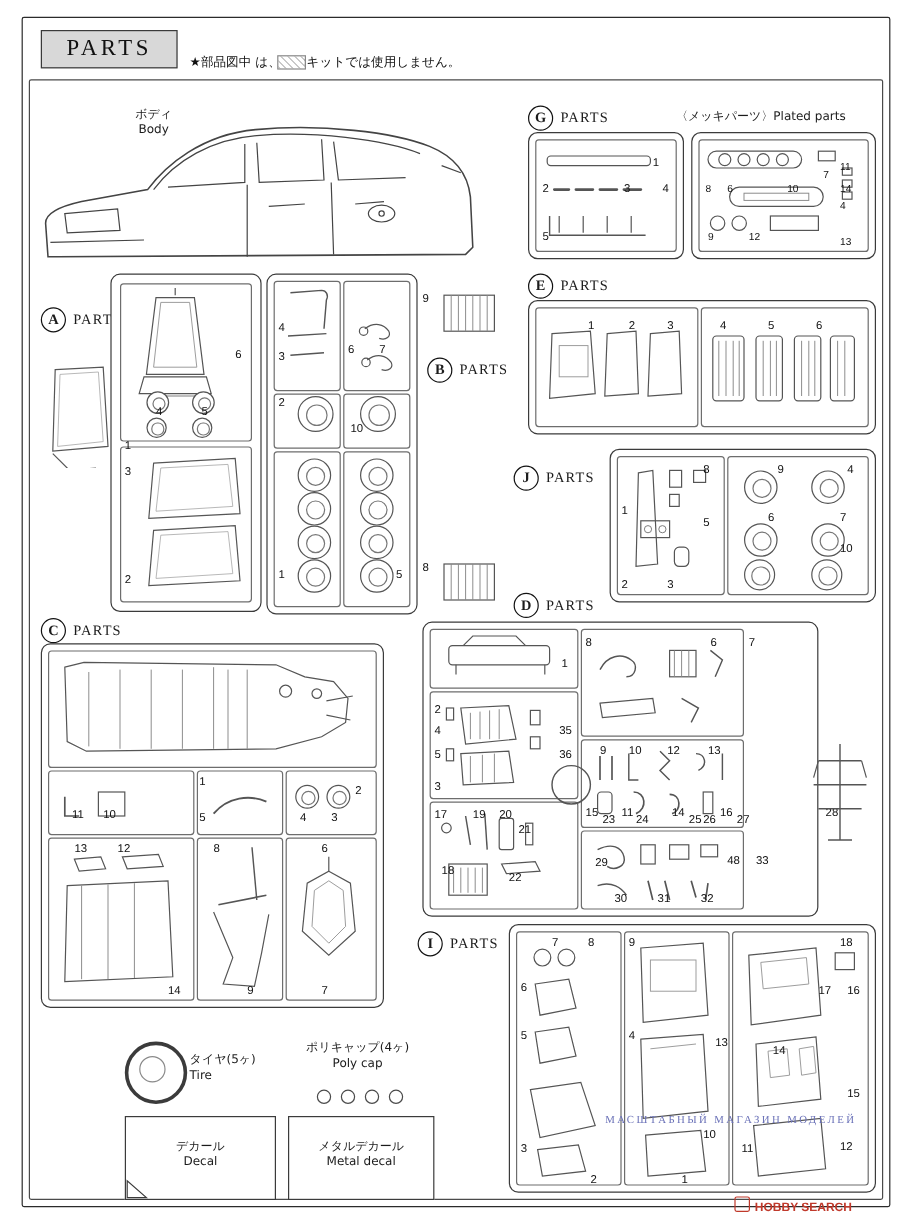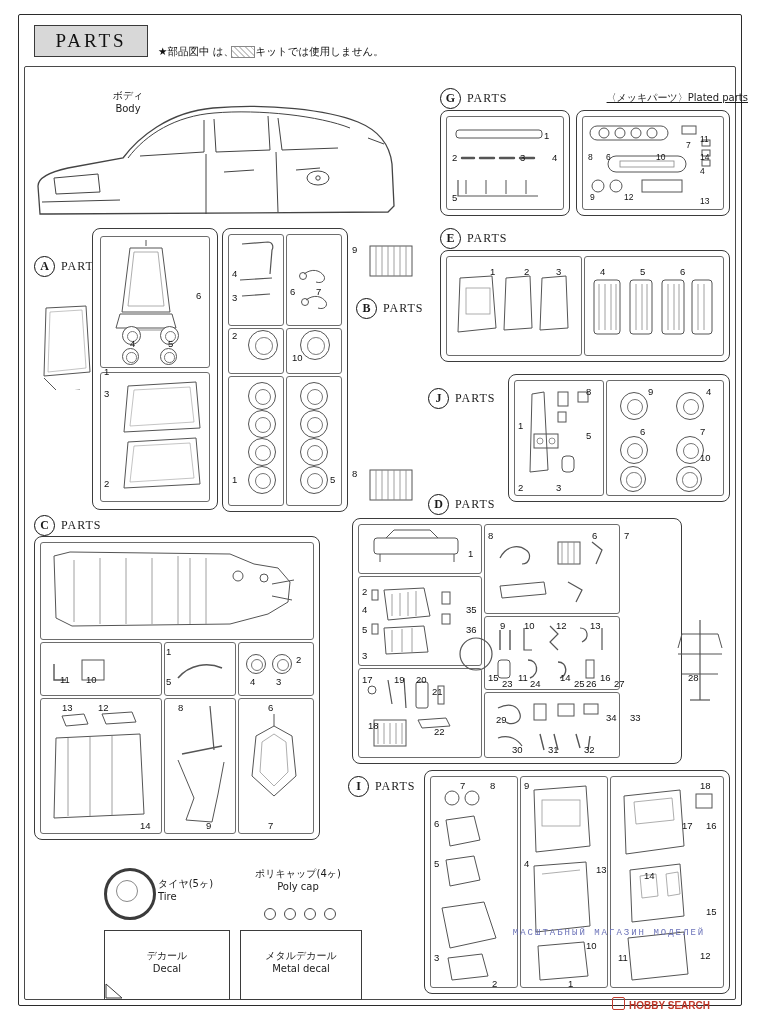--- a/index.html
+++ b/index.html
@@ -18,21 +18,21 @@
   .lbl{position:absolute;font-size:9.5px;color:#111;font-family:"Liberation Sans",sans-serif;}
   .lbl-sm{font-size:8.5px;}
   .badge{position:absolute;display:flex;align-items:center;}
   .badge .circ{width:19px;height:19px;border-radius:50%;border:1.4px solid #111;display:flex;align-items:center;justify-content:center;font-size:12px;font-weight:bold;font-family:"Liberation Serif",serif;background:#fff;}
   .badge .txt{margin-left:6px;font-size:12px;letter-spacing:1px;font-family:"Liberation Serif",serif;}
   .cap{position:absolute;font-size:10px;text-align:center;line-height:1.25;font-family:"DejaVu Sans",sans-serif;}
   .wheel{position:absolute;border:1.1px solid #555;border-radius:50%;background:#fff;}
   .wheel:after{content:"";position:absolute;left:22%;top:22%;width:56%;height:56%;border:1px solid #777;border-radius:50%;}
   .watermark{position:absolute;left:432px;top:927px;width:310px;text-align:center;}
   .wm-main{font-size:30px;font-weight:bold;color:#2f3aa6;font-family:"Liberation Sans",sans-serif;letter-spacing:0px;}
-  .wm-sub{font-size:9px;color:#6b72b8;letter-spacing:2px;font-family:Liberation Mono, monospace;margin-top:1px;margin-left:44px;}
+  .wm-sub{font-size:9px;color:#6b72b8;letter-spacing:2px;font-family:Liberation Serif, serif;margin-top:1px;margin-left:44px;}
   .hs{position:absolute;left:612px;top:997px;font-size:10px;color:#c0392b;font-family:"Liberation Sans",sans-serif;}
   .hs b{color:#c0392b;}
   .decal{position:absolute;border:1px solid #3b3b3b;background:#fff;}
   .decal .dtext{position:absolute;width:100%;text-align:center;top:18px;font-size:10px;line-height:1.3;font-family:"DejaVu Sans",sans-serif;}
   .tire{position:absolute;left:104px;top:868px;width:46px;height:46px;border-radius:50%;border:3.5px solid #3b3b3b;}
   .tire:after{content:"";position:absolute;left:9px;top:9px;width:20px;height:20px;border-radius:50%;border:1.5px solid #8a8a8a;}
   .polycap{position:absolute;width:10px;height:10px;border-radius:50%;border:1.6px solid #4a4a4a;}
   svg{display:block;}
 </style>
 </head>
@@ -168,21 +168,21 @@
     <path d="M16,42 L28,42 M34,42 L48,42 M54,42 L68,42 M74,42 L88,42" stroke="#555" stroke-width="2.4" stroke-linecap="round"></path>
     <path d="M12,64 L12,80 L92,80" fill="none" stroke="#555" stroke-width="1.2"></path>
     <path d="M20,64 L20,78 M40,64 L40,78 M60,64 L60,78 M80,64 L80,78" stroke="#555" stroke-width="1"></path>
   </svg>
   <div class="lbl" style="left:544px;top:130px;">1</div>
   <div class="lbl" style="left:452px;top:152px;">2</div>
   <div class="lbl" style="left:520px;top:152px;">3</div>
   <div class="lbl" style="left:552px;top:152px;">4</div>
   <div class="lbl" style="left:452px;top:192px;">5</div>
 
-  <div class="cap" style="left:568px;top:92px;width:180px;text-align:right;text-decoration:underline;">〈メッキパーツ〉Plated parts</div>
+  <div class="cap" style="left:544px;top:92px;width:180px;text-align:center;">〈メッキパーツ〉Plated parts</div>
   <div class="sprue" style="left:576px;top:110px;width:152px;height:104px;"></div>
   <div class="cell" style="left:582px;top:116px;width:140px;height:92px;"></div>
   <svg style="position:absolute;left:582px;top:116px;" width="140" height="92">
     <rect x="8" y="10" width="78" height="14" rx="7" fill="none" stroke="#555" stroke-width="1"></rect>
     <circle cx="22" cy="17" r="5" fill="none" stroke="#555" stroke-width="1"></circle>
     <circle cx="38" cy="17" r="5" fill="none" stroke="#555" stroke-width="1"></circle>
     <circle cx="54" cy="17" r="5" fill="none" stroke="#555" stroke-width="1"></circle>
     <circle cx="70" cy="17" r="5" fill="none" stroke="#555" stroke-width="1"></circle>
     <rect x="100" y="10" width="14" height="8" fill="none" stroke="#555" stroke-width="1"></rect>
     <rect x="120" y="24" width="8" height="6" fill="none" stroke="#555" stroke-width="1"></rect>
@@ -366,21 +366,21 @@
     <rect x="58" y="14" width="12" height="26" rx="2" fill="none" stroke="#555" stroke-width="1"></rect>
     <rect x="80" y="18" width="6" height="18" fill="none" stroke="#555" stroke-width="1"></rect>
     <rect x="16" y="52" width="32" height="26" fill="none" stroke="#555" stroke-width="1"></rect>
     <path d="M20,55 L20,76 M26,55 L26,76 M32,55 L32,76 M38,55 L38,76 M44,55 L44,76" stroke="#888" stroke-width="0.8"></path>
     <path d="M60,52 L88,50 L92,58 L64,60 Z" fill="none" stroke="#555" stroke-width="1"></path>
   </svg>
   <div class="lbl" style="left:362px;top:674px;">17</div>
   <div class="lbl" style="left:394px;top:674px;">19</div>
   <div class="lbl" style="left:416px;top:674px;">20</div>
   <div class="lbl" style="left:368px;top:720px;">18</div>
-  <div class="lbl" style="left:434px;top:726px;">22</div>
+  <div class="lbl" style="left:424px;top:726px;">22</div>
 
   <div class="cell" style="left:484px;top:524px;width:134px;height:88px;"></div>
   <svg style="position:absolute;left:484px;top:524px;" width="134" height="88">
     <path d="M16,34 C22,22 34,20 42,26 C48,30 46,40 38,40" fill="none" stroke="#555" stroke-width="1.2"></path>
     <rect x="74" y="18" width="22" height="22" fill="none" stroke="#555" stroke-width="1"></rect>
     <path d="M78,18 L78,40 M84,18 L84,40 M90,18 L90,40" stroke="#888" stroke-width="0.8"></path>
     <path d="M108,18 L118,26 L112,40" fill="none" stroke="#555" stroke-width="1.2"></path>
     <path d="M16,62 L60,58 L62,70 L18,74 Z" fill="none" stroke="#555" stroke-width="1"></path>
     <path d="M84,58 L98,66 L92,78" fill="none" stroke="#555" stroke-width="1.2"></path>
   </svg>
@@ -419,21 +419,21 @@
   </svg>
   <div class="lbl" style="left:502px;top:678px;">23</div>
   <div class="lbl" style="left:530px;top:678px;">24</div>
   <div class="lbl" style="left:560px;top:678px;margin-left:14px;">25</div>
   <div class="lbl" style="left:586px;top:678px;">26</div>
   <div class="lbl" style="left:614px;top:678px;">27</div>
   <div class="lbl" style="left:496px;top:714px;">29</div>
   <div class="lbl" style="left:512px;top:744px;">30</div>
   <div class="lbl" style="left:548px;top:744px;">31</div>
   <div class="lbl" style="left:584px;top:744px;">32</div>
-  <div class="lbl" style="left:606px;top:712px;">34</div>
+  <div class="lbl" style="left:606px;top:712px;">48</div>
   <div class="lbl" style="left:630px;top:712px;">33</div>
   <div class="lbl" style="left:432px;top:686px;">21</div>
 
   <svg style="position:absolute;left:456px;top:634px;" width="40" height="40">
     <circle cx="20" cy="20" r="16" fill="none" stroke="#555" stroke-width="1.2"></circle>
   </svg>
 
   <div class="lbl" style="left:688px;top:672px;">28</div>
   <svg style="position:absolute;left:660px;top:612px;" width="76" height="100">
     <path d="M40,8 L40,88" stroke="#555" stroke-width="1.2"></path>

